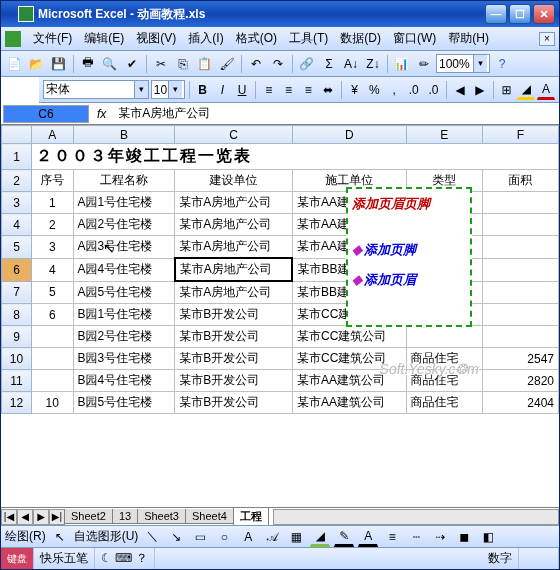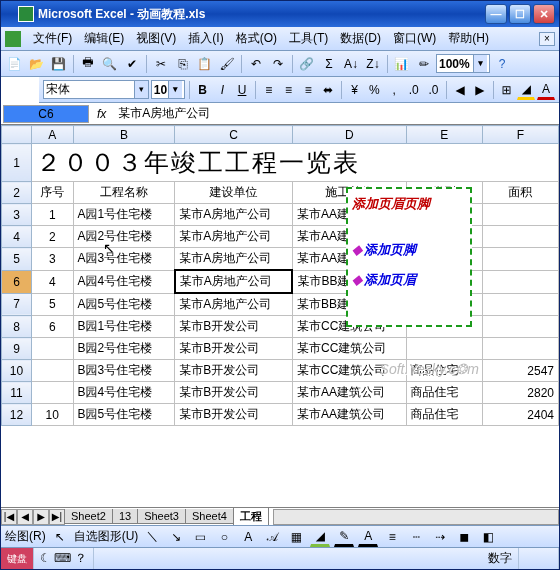--- a/index.html
+++ b/index.html
@@ -14,34 +14,34 @@
 .menubar { height:24px; background:linear-gradient(#e8f0ff,#c8dcff); display:flex; align-items:center; font-size:12px; padding-left:4px; border-bottom:1px solid #7a9ac0; }
 .menubar .icon { width:16px; height:16px; background:#3a9a3a; margin-right:6px; }
 .menuitem { padding:2px 6px; cursor:default; }
 .menubar .wclose { margin-left:auto; margin-right:4px; width:16px; height:14px; border:1px solid #7a9ac0; font-size:10px; text-align:center; line-height:12px; background:#e8f0ff; }
 .toolbar { height:26px; background:linear-gradient(#e8f0ff,#c8dcff); display:flex; align-items:center; padding:0 4px; gap:2px; border-bottom:1px solid #7a9ac0; font-size:12px; }
 .tbtn { width:20px; height:20px; border:1px solid transparent; display:flex; align-items:center; justify-content:center; font-size:12px; }
 .sep { width:1px; height:18px; background:#9ab0d0; margin:0 2px; }
 .fontrow { height:26px; background:linear-gradient(#e8f0ff,#c8dcff); display:flex; align-items:center; padding:0 4px; gap:2px; border-bottom:1px solid #7a9ac0; font-size:12px;margin-left:38px; }
 .fontbox { width:120px; height:19px; border:1px solid #7a9ac0; background:#fff; font-size:12px; padding:0 2px; position:relative; }
 .fontbox .dd { position:absolute; right:0; top:0; width:14px; height:17px; background:#d0e0ff; border-left:1px solid #7a9ac0; text-align:center; font-size:9px; line-height:17px; }
-.sizebox { width:38px; height:19px; border:1px solid #7a9ac0; background:#fff; font-size:12px; padding:0 2px; display:flex; align-items:center;font-weight:bold; }
+.sizebox { width:38px; height:19px; border:1px solid #7a9ac0; background:#fff; font-size:12px; padding:0 2px; display:flex; align-items:center; }
 .sizebox .dd { width:14px; height:17px; background:#d0e0ff; border-left:1px solid #7a9ac0; text-align:center; font-size:9px; line-height:17px; margin-left:auto; }
 .cellref { height:22px; background:#fff; display:flex; align-items:center; border-bottom:1px solid #808080; font-size:12px; }
 .namebox { width:86px; border:1px solid #a0a0a0; margin-left:2px; padding:1px 4px; background:#3b82f6; text-align:center; }
 .fxlabel { margin:0 8px; font-style:italic; }
 .formula { flex:1; padding:1px 4px; }
 .gridwrap { flex:1; overflow:hidden; position:relative; background:#fff; }
 table.grid { border-collapse:collapse; font-size:12px; width:100%; }
 table.grid th { background:linear-gradient(#f0f4fc,#d8e4f8); border:1px solid #9eb6ce; height:18px; font-weight:normal; font-size:12px; }
 table.grid th.rowh { width:26px; text-align:center; }
 table.grid td { border:1px solid #c0c0c0; padding:2px 4px; height:20px; white-space:nowrap; }
 .selcell { border:2px solid #000 !important; }
 .selrowh { background:#e8b060 !important; color:#000; }
-.bigtitle td { font-size:25px; font-family:"楷体",KaiTi,serif; letter-spacing:2px; text-align:left; padding-left:40px; border:1px solid #c0c0c0; height:28px; }
+.bigtitle td { font-size:16px; font-family:"楷体",KaiTi,serif; letter-spacing:2px; text-align:left; padding-left:40px; border:1px solid #c0c0c0; height:28px;font-weight:bold; }
 .hdrrow td { text-align:center; border:1px solid #000; }
 .datarow td { border:1px solid #000; text-align:left; }
 .datarow td.num { text-align:center; }
 .datarow td.rnum { text-align:right; }
 .overlay { position:absolute; left:345px; top:62px; width:126px; height:140px; border:2px dashed #1a9a1a; background:#fff; padding:6px 4px; font-size:13px; }
 .overlay .ottl { color:#c00000; font-weight:bold; font-style:italic; font-family:"楷体",KaiTi; margin-bottom:28px; }
 .overlay .oitem { color:#0000e0; font-weight:bold; font-style:italic; font-family:"楷体",KaiTi; margin:12px 0; }
 .overlay .oitem::before { content:"◆"; color:#c020c0; margin-right:2px; }
 .watermark { position:absolute; right:80px; bottom:130px; color:#bbb; font-size:14px; font-style:italic; text-shadow:1px 1px #fff; pointer-events:none; }
 .sheettabs { height:18px; background:#fff; display:flex; align-items:center; font-size:11px; border-top:1px solid #808080; }
@@ -313,18 +313,19 @@
     <span class="tbtn" style="border-bottom:3px solid #000">A</span>
     <span class="tbtn">≡</span>
     <span class="tbtn">┄</span>
     <span class="tbtn">⇢</span>
     <span class="tbtn">◼</span>
     <span class="tbtn">◧</span>
   </div>
 
   <div class="statusbar">
     <span class="scell" style="background:#d04060;color:#fff;font-size:10px">键盘</span>
+    <span class="scell">快乐五笔</span>
     <span class="scell">☾ ⌨ ？</span>
     <span style="flex:1"></span>
     <span class="scell">数字</span>
     <span class="scell" style="width:40px"></span>
   </div>
 </div>
 
 </body></html>

